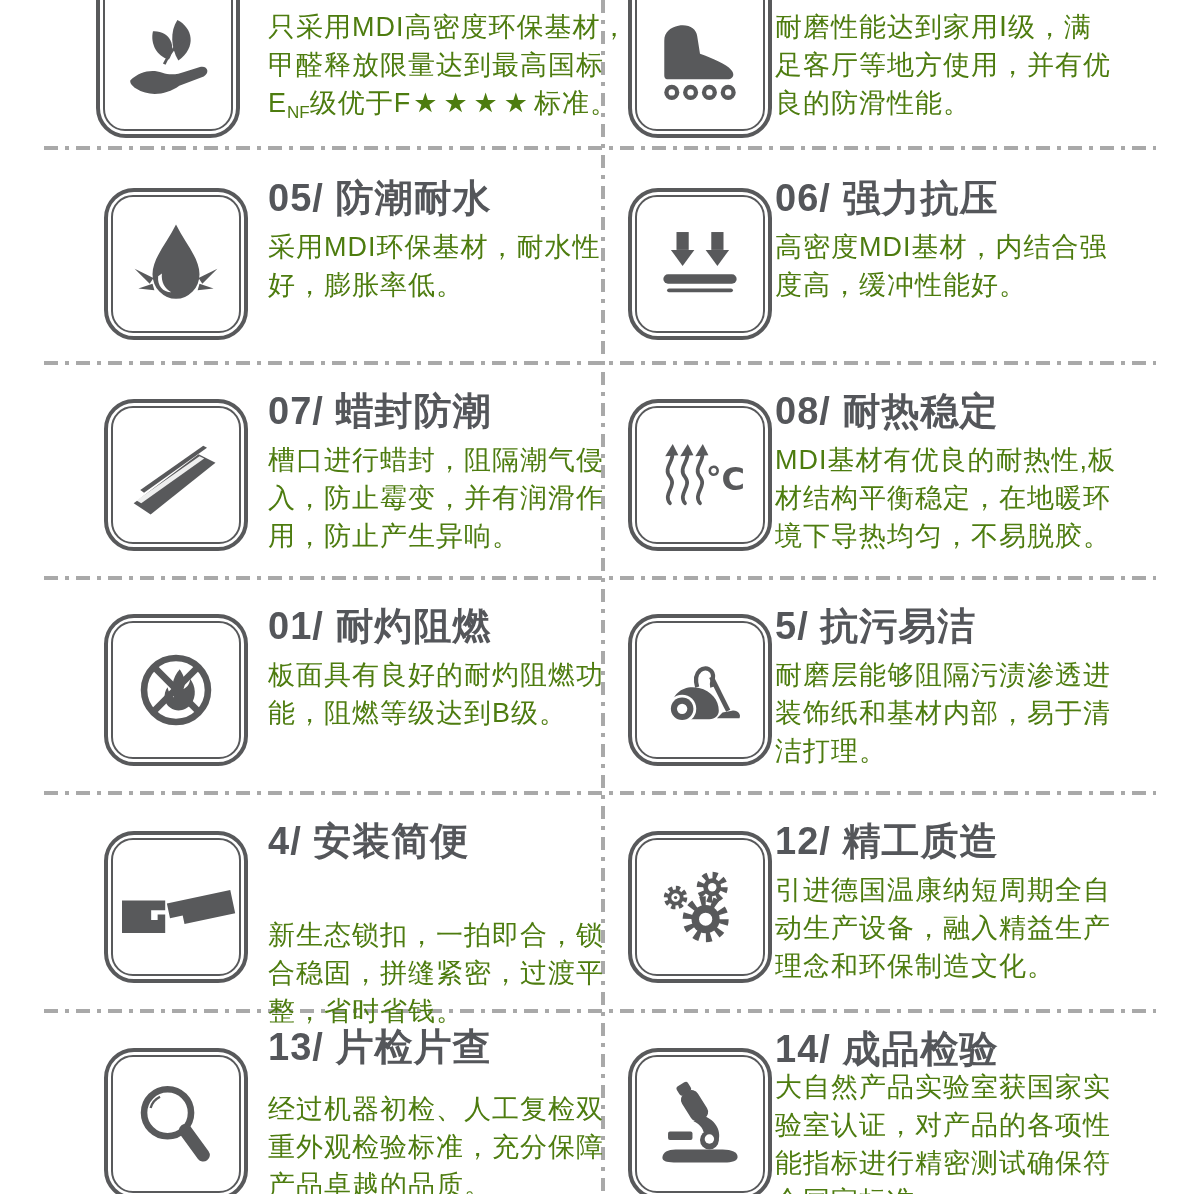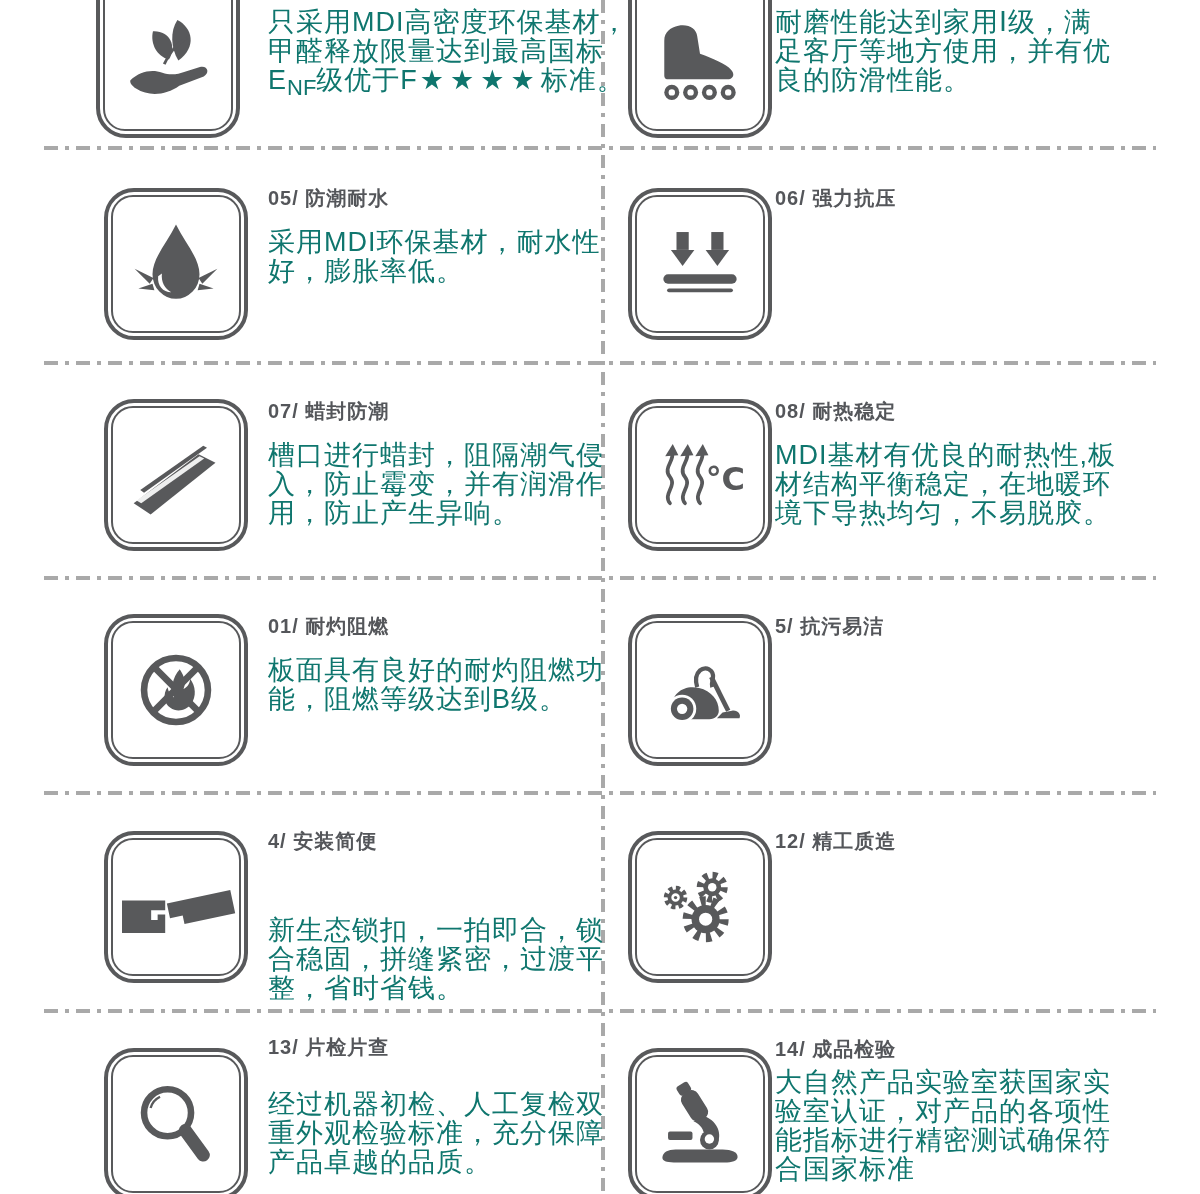--- a/index.html
+++ b/index.html
@@ -6,23 +6,23 @@
   #page{position:relative;width:1200px;height:1194px;background:#fff;overflow:hidden;
         font-family:"Liberation Sans","DejaVu Sans",sans-serif;}
   .hline{position:absolute;left:44px;width:1112px;height:4px;
          background:repeating-linear-gradient(90deg,#a9a9a9 0 14px,transparent 14px 21px,#a9a9a9 21px 25px,transparent 25px 32px);}
   .vline{position:absolute;left:601px;top:0;width:4px;height:1194px;
          background:repeating-linear-gradient(180deg,#a9a9a9 0 13px,transparent 13px 20px,#a9a9a9 20px 24px,transparent 24px 31px);}
   .ibox{position:absolute;width:136px;height:144px;border:4px solid #58595b;border-radius:30px;
         display:flex;align-items:center;justify-content:center;background:#fff;}
   .ibox::before{content:"";position:absolute;inset:3px;border:2px solid #58595b;border-radius:22px;pointer-events:none;}
   .ibox.cut{align-items:flex-end;padding-bottom:20px;box-sizing:content-box;}
-  .title{position:absolute;font-size:20px;font-weight:bold;color:#54565a;letter-spacing:1px;white-space:nowrap;line-height:34px;}
-  .body{position:absolute;font-size:27px;color:#0f766e;line-height:29px;letter-spacing:1px;white-space:nowrap;}
-  .sub{font-size:22px;vertical-align:-6px;letter-spacing:0;}
+  .title{position:absolute;font-size:38px;font-weight:bold;color:#54565a;letter-spacing:1px;white-space:nowrap;line-height:34px;}
+  .body{position:absolute;font-size:27px;color:#4d7c0f;line-height:38px;letter-spacing:1px;white-space:nowrap;}
+  .sub{font-size:17px;vertical-align:-6px;letter-spacing:0;}
   .stars{letter-spacing:6px;margin-left:2px;}
 </style>
 </head>
 <body>
 
 <div id="page">
 
   <div class="vline"></div>
   <div class="hline" style="top:146px"></div>
   <div class="hline" style="top:361px"></div>
@@ -77,20 +77,21 @@
     <svg width="94" height="94" viewBox="0 0 100 100">
       <rect x="25" y="16" width="13" height="19" fill="#58595b"></rect>
       <polygon points="19,35 44,35 31.5,52" fill="#58595b"></polygon>
       <rect x="62" y="16" width="13" height="19" fill="#58595b"></rect>
       <polygon points="56,35 81,35 68.5,52" fill="#58595b"></polygon>
       <rect x="11" y="61" width="78" height="10" rx="5" fill="#58595b"></rect>
       <rect x="15" y="76" width="70" height="4" rx="2" fill="#58595b"></rect>
     </svg>
   </div>
   <div class="title" style="left:775px;top:181px">06/ 强力抗压</div>
+  <div class="body" style="left:775px;top:228px">高密度MDI基材，内结合强<br>度高，缓冲性能好。</div>
 
   <div class="ibox" style="left:104px;top:399px">
     <svg width="94" height="94" viewBox="0 0 100 100">
       <polygon points="12,66 79,19 83,21 16,69" fill="#58595b"></polygon>
       <polygon points="5,80 74,28 92,37 23,92" fill="#58595b"></polygon>
       <polygon points="8,77 75,30 80,32.5 13,80" fill="#fff" opacity="0.9"></polygon>
     </svg>
   </div>
   <div class="title" style="left:268px;top:394px">07/ 蜡封防潮</div>
   <div class="body" style="left:268px;top:441px">槽口进行蜡封，阻隔潮气侵<br>入，防止霉变，并有润滑作<br>用，防止产生异响。</div>
@@ -127,20 +128,21 @@
       <path fill="none" stroke="#58595b" stroke-width="4.5" d="M47 47 C42 30 55 22 62 30 C67 36 61 41 63 47"></path>
       <line x1="62" y1="36" x2="80" y2="72" stroke="#58595b" stroke-width="5"></line>
       <path fill="#58595b" d="M20 68 C20 53 34 44 49 48 C62 51 70 61 70 72 C70 77 66 81 60 81 L28 81 C22 81 20 75 20 68Z"></path>
       <circle cx="31" cy="70" r="15" fill="#fff"></circle>
       <circle cx="31" cy="70" r="12" fill="#58595b"></circle>
       <circle cx="31" cy="70" r="5.5" fill="#fff"></circle>
       <path fill="#58595b" d="M68 80 L92 80 C94 76 90 71 84 72 L74 74 Z"></path>
     </svg>
   </div>
   <div class="title" style="left:775px;top:609px">5/ 抗污易洁</div>
+  <div class="body" style="left:775px;top:656px">耐磨层能够阻隔污渍渗透进<br>装饰纸和基材内部，易于清<br>洁打理。</div>
 
   <div class="ibox" style="left:104px;top:831px">
     <svg width="120" height="108" viewBox="0 0 100 100">
       <path fill="#58595b" d="M0 44 L40 44 L40 53 L27 53 L27 62 L33 62 L33 57 L40 57 L40 74 L0 74Z"></path>
       <g transform="rotate(-12 46 58)">
         <path fill="#58595b" d="M44 46 L104 46 L104 68 L56 68 L56 60 L44 60Z"></path>
       </g>
     </svg>
   </div>
   <div class="title" style="left:268px;top:824px">4/ 安装简便</div>
@@ -153,20 +155,21 @@
       <circle cx="56" cy="63" r="7" fill="#fff"></circle>
       <circle cx="63" cy="29" r="12" fill="none" stroke="#58595b" stroke-width="9" stroke-dasharray="4.7 4.72"></circle>
       <circle cx="63" cy="29" r="9.5" fill="#58595b"></circle>
       <circle cx="63" cy="29" r="4.5" fill="#fff"></circle>
       <circle cx="24" cy="40" r="9" fill="none" stroke="#58595b" stroke-width="7" stroke-dasharray="4 3.07"></circle>
       <circle cx="24" cy="40" r="6.5" fill="none" stroke="#58595b" stroke-width="4"></circle>
       <circle cx="24" cy="40" r="1.8" fill="#58595b"></circle>
     </svg>
   </div>
   <div class="title" style="left:775px;top:824px">12/ 精工质造</div>
+  <div class="body" style="left:775px;top:871px">引进德国温康纳短周期全自<br>动生产设备，融入精益生产<br>理念和环保制造文化。</div>
 
   <div class="ibox" style="left:104px;top:1048px">
     <svg width="94" height="94" viewBox="0 0 100 100">
       <circle cx="41" cy="38" r="25" fill="none" stroke="#58595b" stroke-width="7"></circle>
       <path d="M23 33 A19 19 0 0 1 33 21" fill="none" stroke="#58595b" stroke-width="2.5"></path>
       <line x1="60" y1="57" x2="79" y2="83" stroke="#58595b" stroke-width="14" stroke-linecap="round"></line>
     </svg>
   </div>
   <div class="title" style="left:268px;top:1030px">13/ 片检片查</div>
   <div class="body" style="left:268px;top:1090px">经过机器初检、人工复检双<br>重外观检验标准，充分保障<br>产品卓越的品质。</div>

